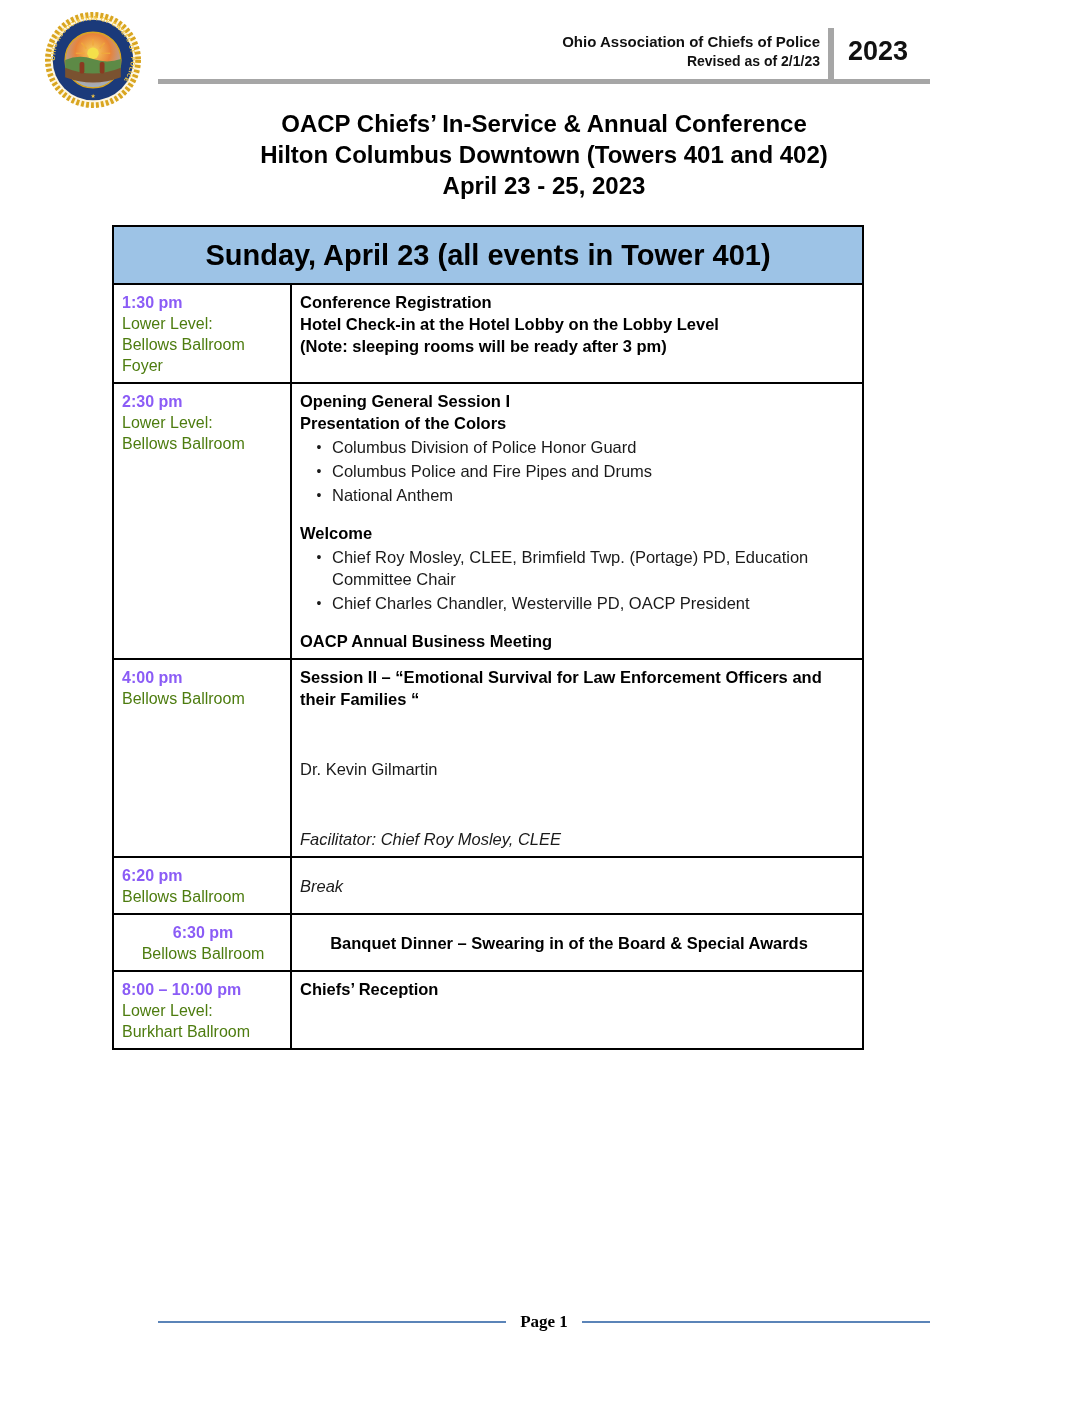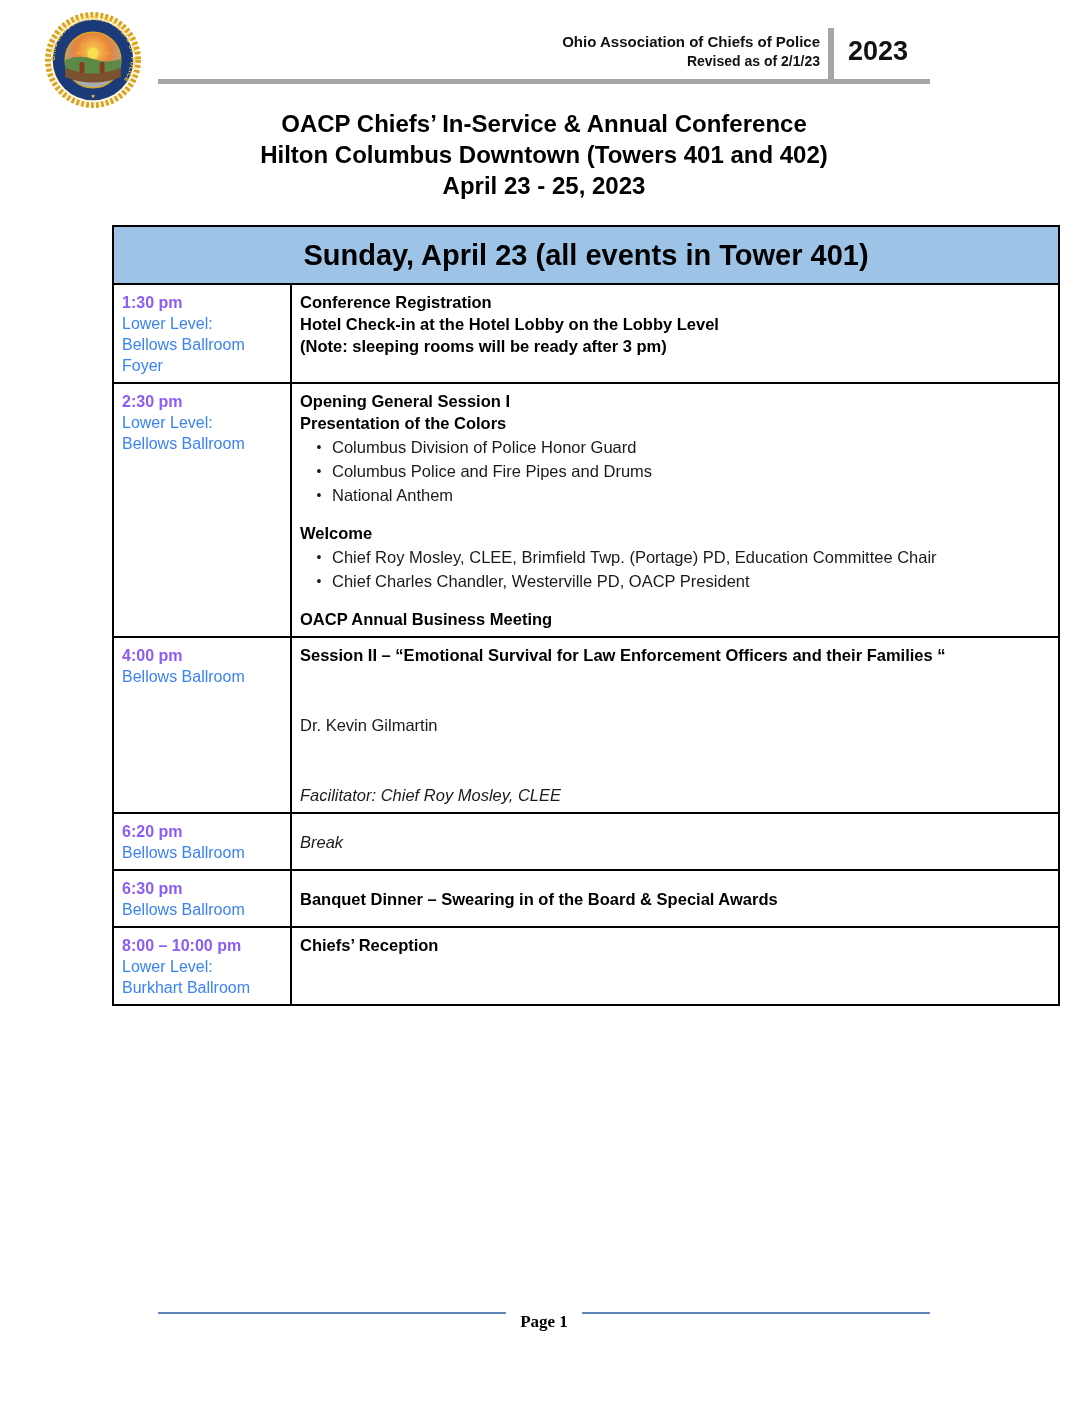--- a/index.html
+++ b/index.html
@@ -19,50 +19,50 @@
   .hdr-rev { font-size:14px; font-weight:bold; color:#111; line-height:19px; }
   .hdr-vbar { position:absolute; right:254px; top:28px; width:6px; height:56px; background:#a6a6a6; }
   .hdr-year { position:absolute; right:180px; top:36px; font-size:27px; font-weight:bold; color:#111; }
   .hdr-rule { position:absolute; left:158px; top:79px; width:772px; height:5px; background:#a6a6a6; }
 
   
   .title-block { position:absolute; left:0; top:108px; width:100%; text-align:center; }
   .title-line { font-size:24px; font-weight:bold; color:#000; line-height:31px; }
 
   
-  .sched { position:absolute; left:112px; top:225px; width:948px; border:2px solid #000; background:#fff; }
+  .sched { position:absolute; left:112px; top:225px; width:752px; border:2px solid #000; background:#fff; }
   .day-header {
     background:#9dc3e6; border-bottom:2px solid #000;
     height:58px; display:flex; align-items:center; justify-content:center;
     font-size:29px; font-weight:bold; color:#000;
   }
   .t-row { display:grid; grid-template-columns:178px 1fr; border-top:2px solid #000; }
   .t-row:first-of-type { border-top:none; }
   .t-time { border-right:2px solid #000; padding:7px 6px 6px 8px; }
-  .time-line { font-size:16px; line-height:21px; color:#3b82f6; }
+  .time-line { font-size:16px; line-height:21px; color:#4d7c0f; }
   .time-line.bold { font-weight:bold; color:#8b5cf6; }
   .t-content { padding:6px 24px 6px 8px; display:flex; flex-direction:column; justify-content:flex-start; }
   .c-line { font-size:16.5px; line-height:22px; color:#1a1a1a; }
   .c-line.bold { font-weight:bold; color:#000; }
   .c-line.italic { font-style:italic; }
   .c-line.bullet { display:flex; padding-left:6px; margin-top:2px; }
   .c-line.bullet .b { width:26px; text-align:center; flex:0 0 26px; font-size:14px; }
   .c-line.spacer { height:16px; }
   .row-0 { min-height:74px; }
   .row-1 { min-height:238px; }
   .row-2 { min-height:90px; }
   .row-2 .t-content { justify-content:center;gap:48px; }
   .row-3 { min-height:56px; }
   .row-3 .t-content { justify-content:center; }
-  .row-4 { min-height:56px; }
+  .row-4 { min-height:56px;text-align:center; }
   .row-4 .t-content { justify-content:center; }
   .row-5 { min-height:72px; }
 
   
-  .footer { position:absolute; left:158px; top:1312px; width:772px; display:flex; }
+  .footer { position:absolute; left:158px; top:1312px; width:772px; display:flex; align-items:center; }
   .f-line { flex:1; height:2px; background:#5b84b8; }
   .f-text { padding:0 14px; font-family:"Liberation Serif", serif; font-weight:bold; font-size:17px; color:#000; }
 </style>
 </head>
 <body>
 
 <div class="page">
 
   <div class="top-header">
     <svg class="seal" viewBox="0 0 100 104">

